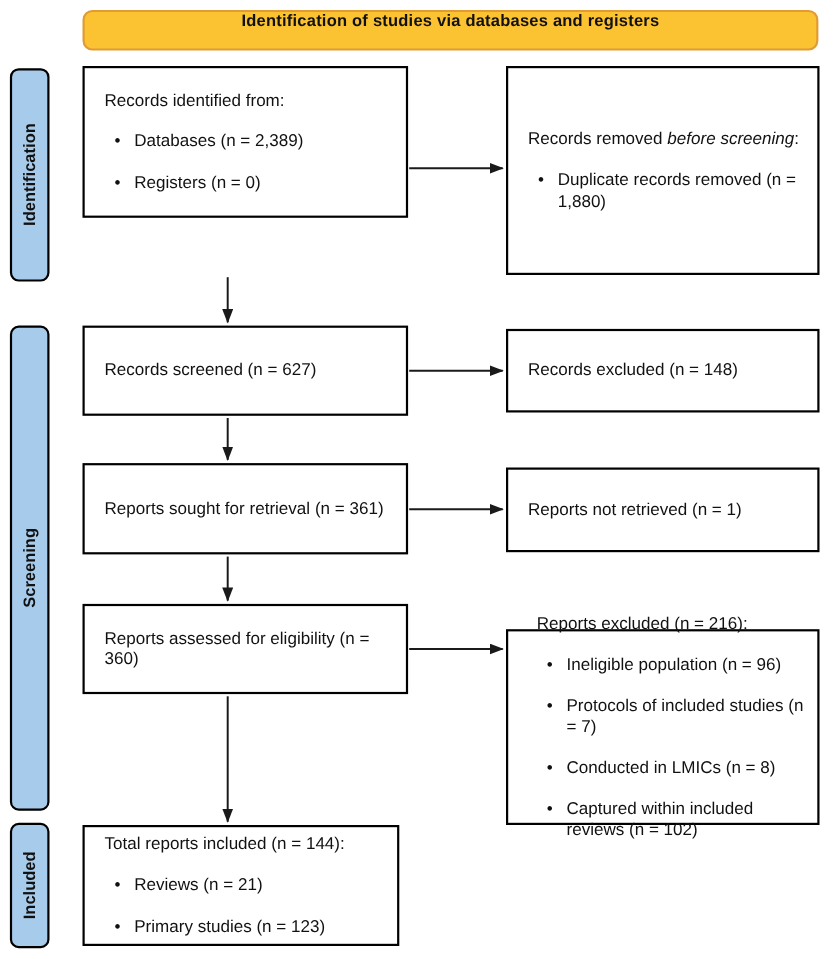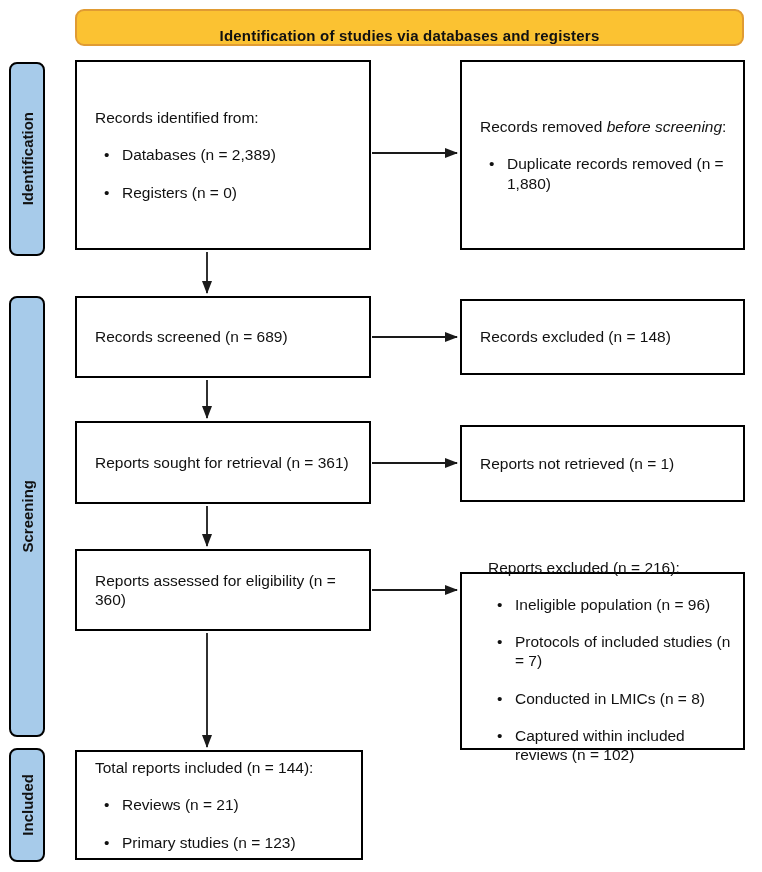--- a/index.html
+++ b/index.html
@@ -11,21 +11,21 @@
     background: #ffffff;
     overflow: hidden;
   }
   .banner {
     position: absolute;
     left: 75px; top: 9px; width: 669px; height: 37px;
     background: var(--banner-fill, #FBC232);
     border: 2px solid var(--banner-border, #E09B33);
     border-radius: 9px;
     box-sizing: border-box;
-    display: flex; align-items: flex-end; justify-content: center;
+    display: flex; align-items: flex-start; justify-content: center;
     font-weight: bold; font-size: 15px; letter-spacing: 0.2px;
   }
   .stage {
     position: absolute;
     left: 9px; width: 36px;
     background: var(--stage-fill, #A7CBEA);
     border: 2px solid #000;
     border-radius: 8px;
     box-sizing: border-box;
     display: flex; align-items: center; justify-content: center;
@@ -70,36 +70,36 @@
   <div class="stage" style="top:62px;height:194px;">
     <span>Identification</span>
   </div>
   <div class="stage" style="top:296px;height:441px;">
     <span>Screening</span>
   </div>
   <div class="stage" style="top:748px;height:114px;">
     <span>Included</span>
   </div>
 
-  <div class="box" style="left:75px;top:60px;width:296px;height:190px;">
+  <div class="box" style="left:75px;top:60px;width:296px;height:138px;">
     <p>Records identified from:</p>
     <ul class="bullets">
       <li>Databases (n = 2,389)</li>
       <li>Registers (n = 0)</li>
     </ul>
   </div>
   <div class="box" style="left:460px;top:60px;width:285px;height:190px;">
     <p><span>Records removed </span><i>before screening</i><span>:</span></p>
     <ul class="bullets">
       <li>Duplicate records removed (n = 1,880)</li>
     </ul>
   </div>
 
   <div class="box" style="left:75px;top:296px;width:296px;height:82px;">
-    <p>Records screened (n = 689)</p>
+    <p>Records screened (n = 627)</p>
   </div>
   <div class="box" style="left:460px;top:299px;width:285px;height:76px;">
     <p>Records excluded (n = 148)</p>
   </div>
 
   <div class="box" style="left:75px;top:421px;width:296px;height:83px;">
     <p>Reports sought for retrieval (n = 361)</p>
   </div>
   <div class="box" style="left:460px;top:425px;width:285px;height:77px;">
     <p>Reports not retrieved (n = 1)</p>

